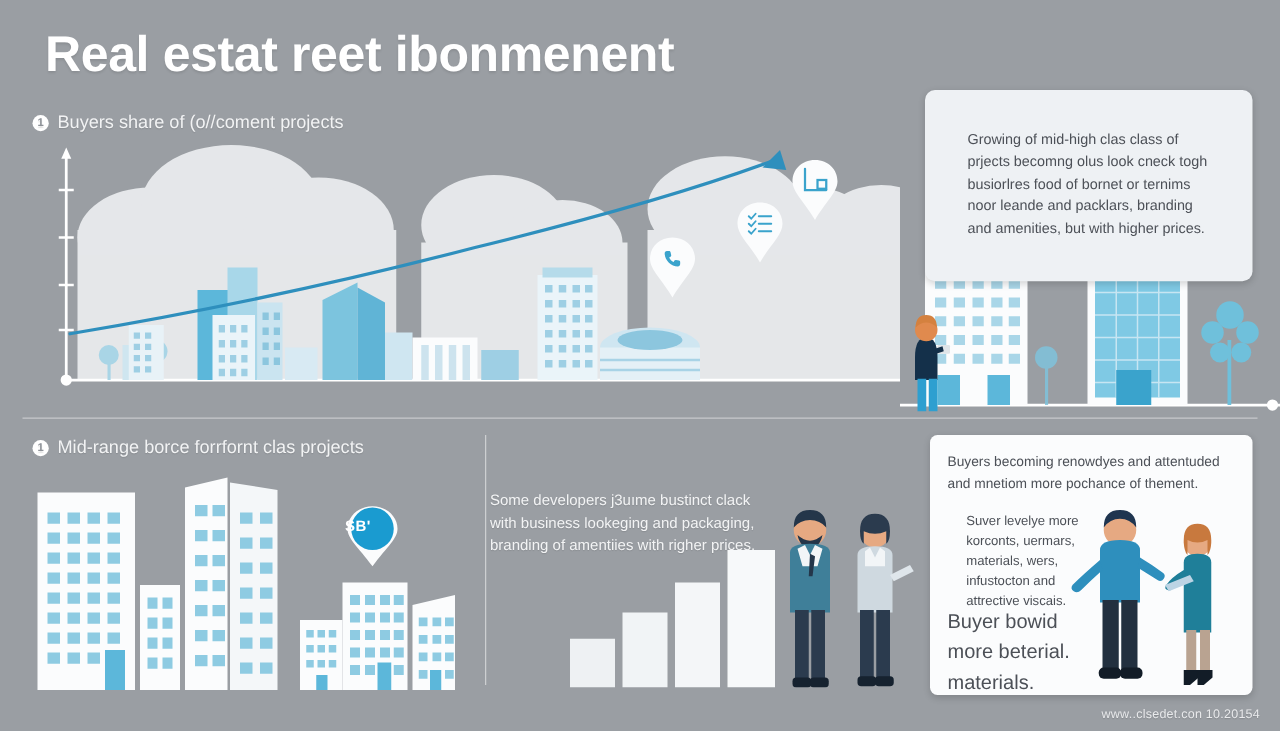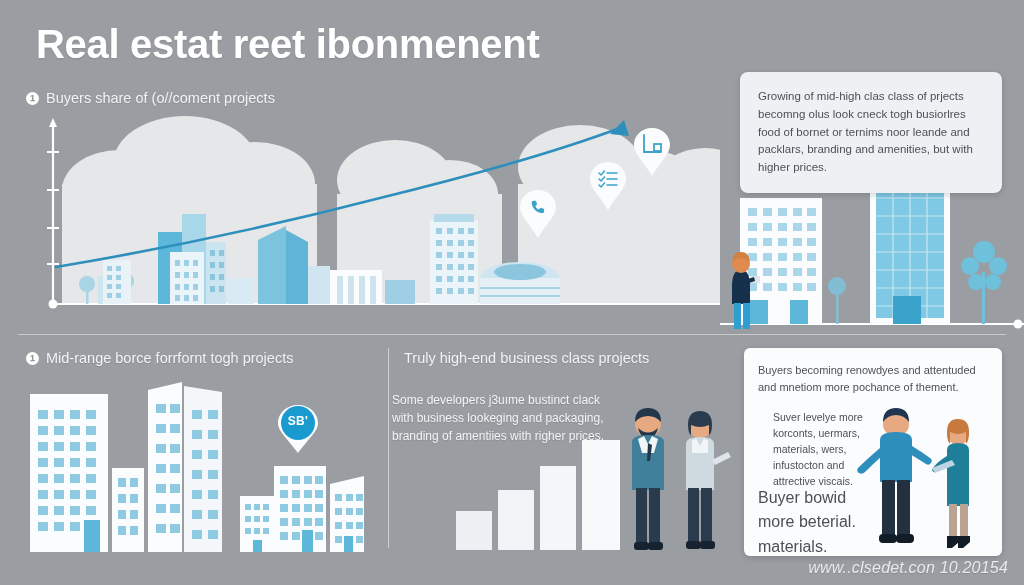--- a/index.html
+++ b/index.html
@@ -112,21 +112,21 @@
     position: absolute;
     background: #eef1f4;
     border-radius: 8px;
     box-shadow: 0 2px 6px rgba(0,0,0,0.16);
     padding: 16px 18px;
   }
   .callout p {
     color: #4c5057;
     font-size: 11.5px;
     line-height: 1.55;
-    margin: 0;
+    margin: 16px;
   }
   .callout-top {
     left: 740px;
     top: 72px;
     width: 262px;
   }
 
   .callout-white {
     position: absolute;
     left: 744px;
@@ -180,21 +180,20 @@
   .pin-badge {
     position: absolute;
     left: 276px; top: 404px;
     width: 44px; height: 50px;
   }
   .pin-badge svg { display:block; width:100%; height:100%; }
   .pin-badge .badge-text {
     position: absolute;
     left: 0; top: 10px;
     width: 44px;
-    text-align: center;
     font-size: 12px;
     font-weight: 700;
     color: #ffffff;
     letter-spacing: 0.4px;
   }
 
   
   .bm-text {
     position: absolute;
     left: 392px; top: 392px;
@@ -217,26 +216,25 @@
     left: 614px; top: 398px;
     width: 124px; height: 152px;
   }
   .people-bm svg { display:block; width:100%; height:100%; }
 
   
   .footer-note {
     position: absolute;
     right: 16px;
     bottom: 8px;
-    font-size: 16px;
+    font-size: 10px;
     color: #e9eaec;
     letter-spacing: 0.2px;
     white-space: nowrap;
     text-shadow: 0 1px 1px rgba(0,0,0,0.15);
-    font-style: italic;
   }
 </style>
 </head>
 <body>
 
 <div id="stage">
 
   <div class="page-title">Real estat reet ibonmenent</div>
 
   <div class="section-label label-top">
@@ -509,21 +507,21 @@
 
   <div class="callout callout-top">
     <p>Growing of mid-high clas class of prjects becomng olus look cneck togh busiorlres food of bornet or ternims noor leande and packlars, branding and amenities, but with higher prices.</p>
   </div>
 
   <div class="div-h"></div>
   <div class="div-v"></div>
 
   <div class="section-label label-bl">
     <span class="bullet-num">1</span>
-    <span>Mid-range borce forrfornt togh projects</span>
+    <span>Mid-range borce forrfornt clas projects</span>
   </div>
 
   <div class="buildings-bl">
     <svg viewBox="0 0 360 184">
 
       <rect x="8" y="26" width="78" height="158" fill="#fbfcfd"></rect>
       <g fill="#8ecbe2">
         <rect x="16" y="42" width="10" height="9"></rect>
           <rect x="32" y="42" width="10" height="9"></rect>
           <rect x="48" y="42" width="10" height="9"></rect>
@@ -662,23 +660,20 @@
   </div>
 
   <div class="pin-badge">
     <svg viewBox="0 0 44 50">
       <path d="M22 1 C11 1 2 9 2 19 C2 27 10 33 22 49 C34 33 42 27 42 19 C42 9 33 1 22 1 Z" fill="#fbfcfd"></path>
       <circle cx="22" cy="19" r="17" fill="#1a9bd0"></circle>
     </svg>
     <span class="badge-text">SB'</span>
   </div>
 
-  <div class="section-label label-bm">
-    <span>Truly high-end business class projects</span>
-  </div>
 
   <div class="bm-text">Some developers j3uıme bustinct clack with business lookeging and packaging, branding of amentiies with righer prices.</div>
 
   <div class="bars-bm">
     <svg viewBox="0 0 190 122" preserveAspectRatio="none">
       <rect x="4" y="83" width="36" height="39" fill="#eef1f3"></rect>
       <rect x="46" y="62" width="36" height="60" fill="#f1f4f6"></rect>
       <rect x="88" y="38" width="36" height="84" fill="#f4f6f8"></rect>
       <rect x="130" y="12" width="38" height="110" fill="#f7f9fa"></rect>
     </svg>

